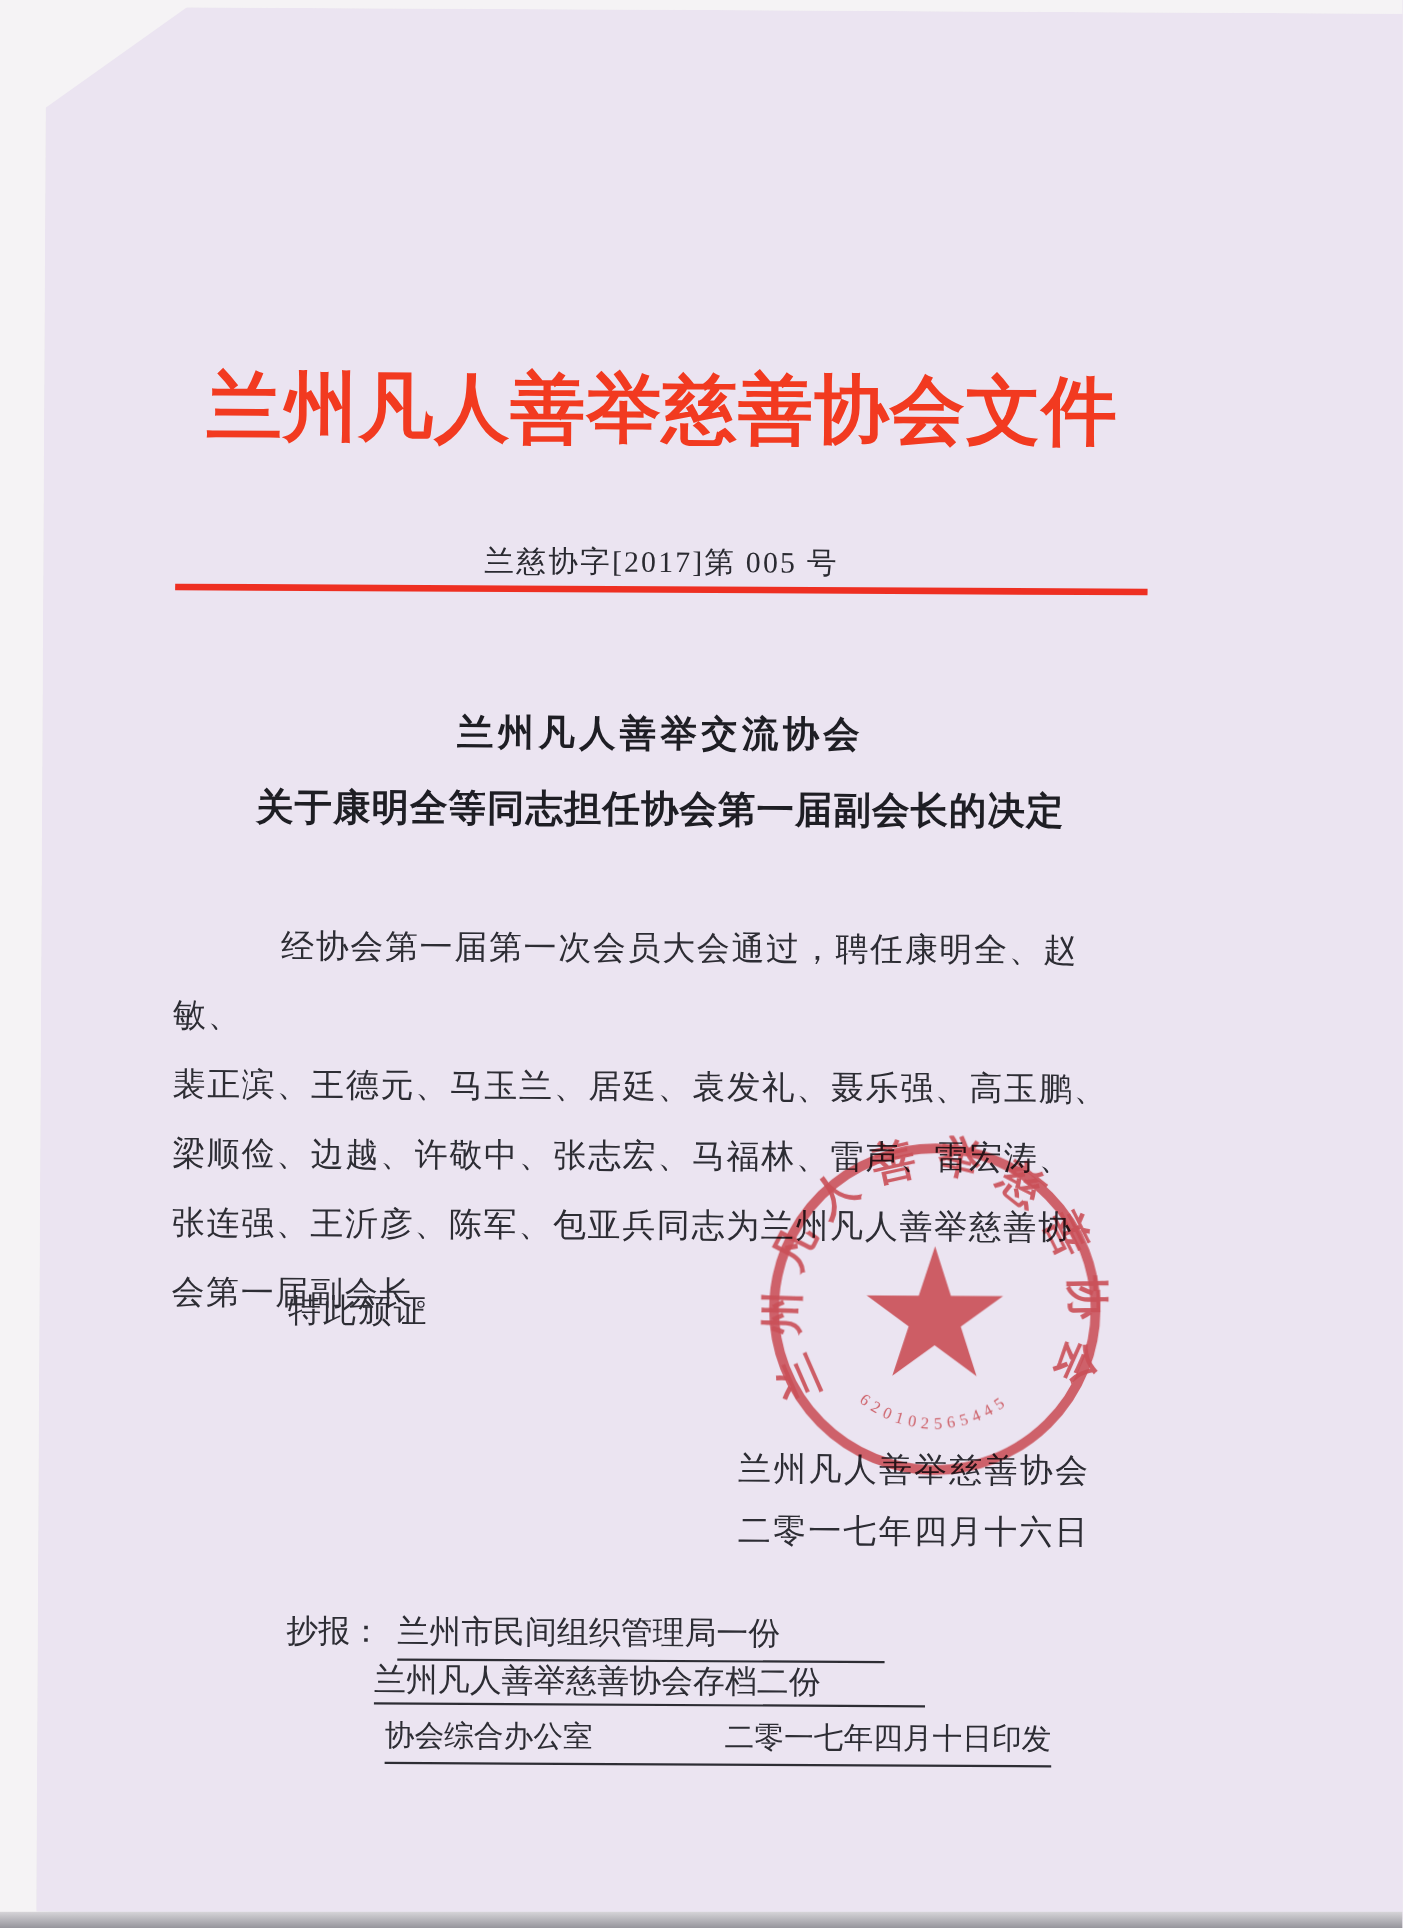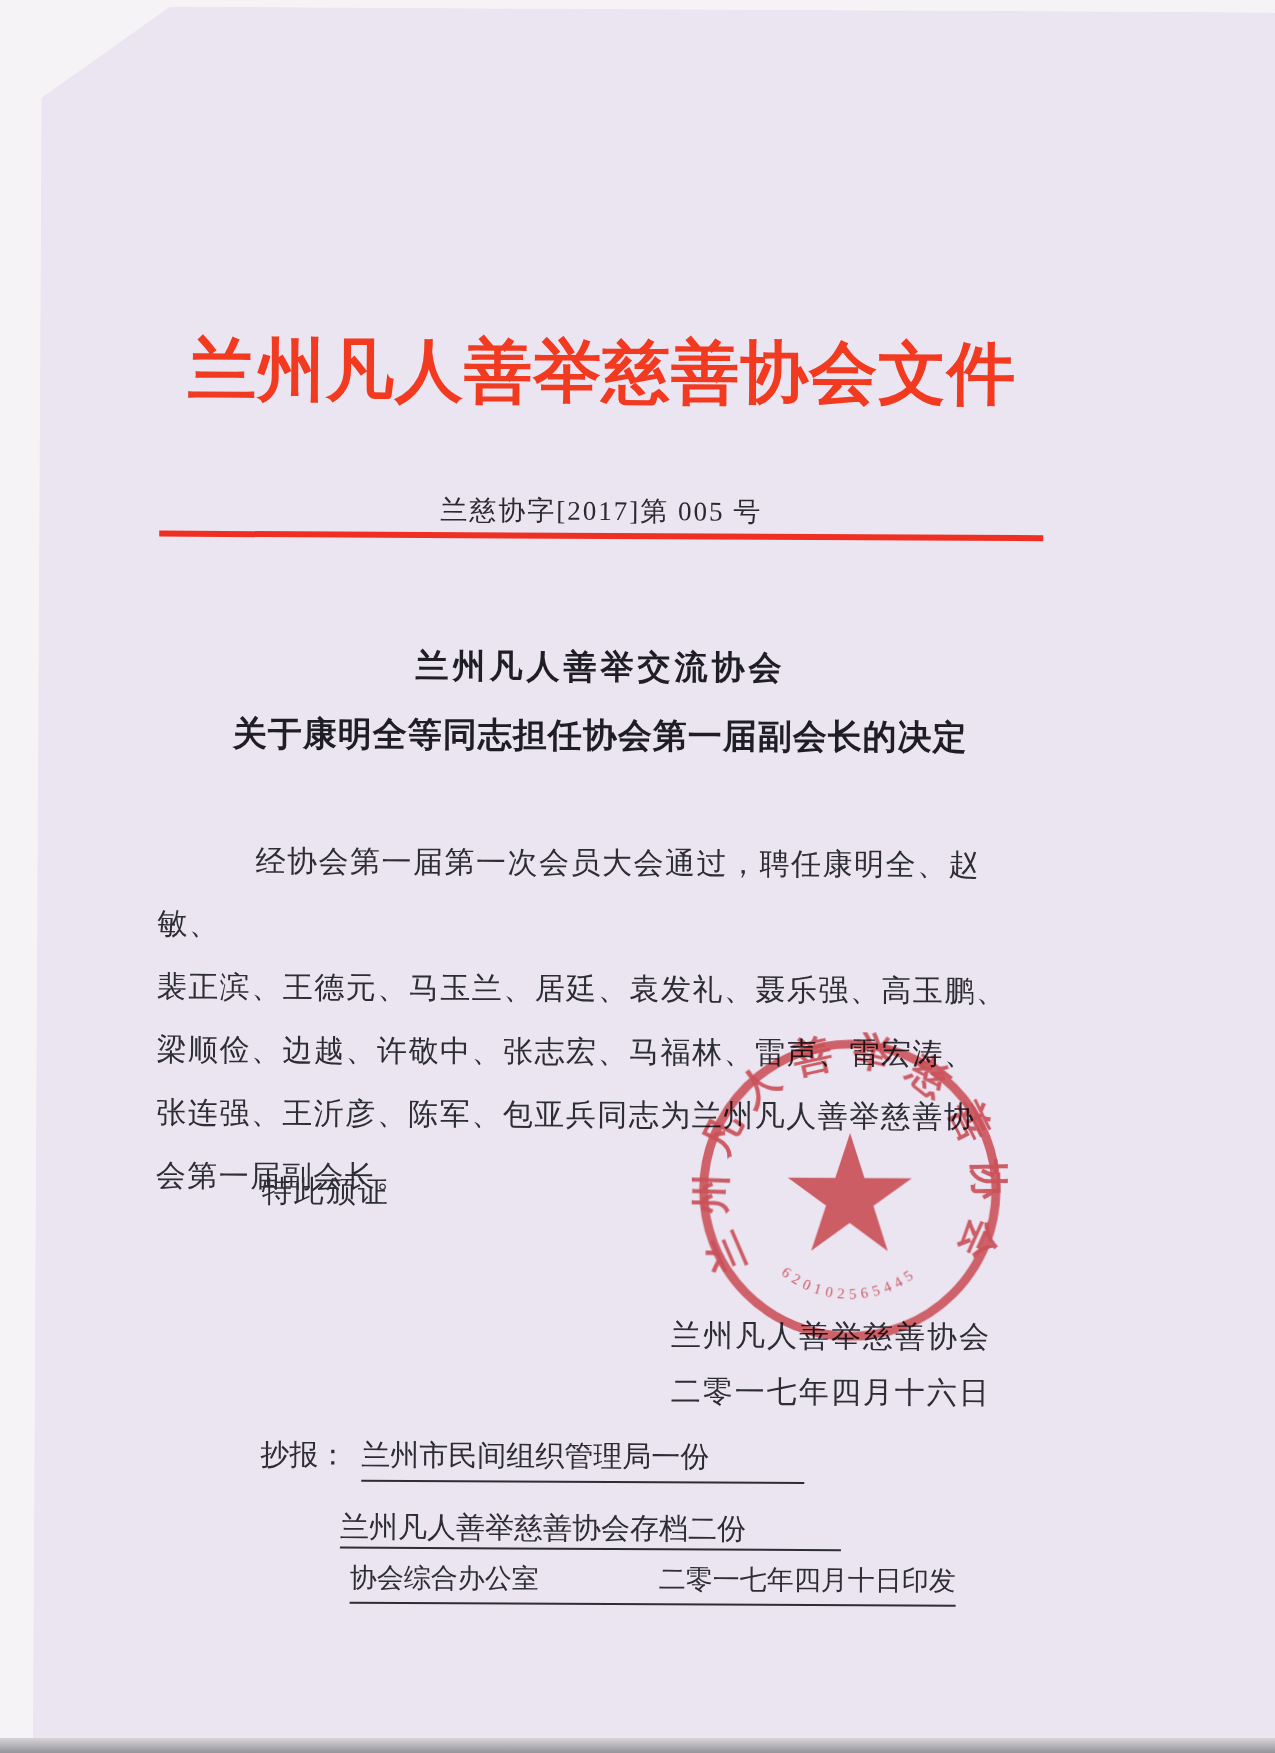--- a/index.html
+++ b/index.html
@@ -31,21 +31,21 @@
   .body-par .indent{text-indent:98px;}
   .closing{top:1164px;font-size:30px;letter-spacing:2px;text-indent:106px;color:#2d2d34;}
   .sig{position:absolute;left:616px;top:1306px;width:360px;text-align:center;
     font-size:30px;letter-spacing:2px;color:#2d2d34;}
   .sig-date{position:absolute;left:616px;top:1362px;width:360px;text-align:center;
     font-size:30px;letter-spacing:2px;color:#2d2d34;}
   .seal{position:absolute;left:656px;top:1022px;width:316px;height:316px;
     mix-blend-mode:multiply;opacity:.92;filter:blur(.4px);}
   .footer{font-size:29px;color:#2d2d34;}
   .f1{position:absolute;left:226px;top:1428px;display:flex;align-items:baseline;}
-  .f1 .lbl{margin-right:14px;}
+  .f1 .lbl{margin-right:14px;margin-top:28px;}
   .uline{border-bottom:2px solid #2d2d34;padding-bottom:4px;}
   .f1 .uline{padding-right:95px;}
   .f2{position:absolute;left:306px;top:1500px;}
   .f2 .uline{padding-right:95px;}
   .f3{position:absolute;left:316px;top:1552px;width:606px;display:flex;
     justify-content:space-between;align-items:baseline;font-size:27px;
     border-bottom:2px solid #2d2d34;padding-bottom:6px;}
   .abs{position:absolute;}
 </style>
 </head>

